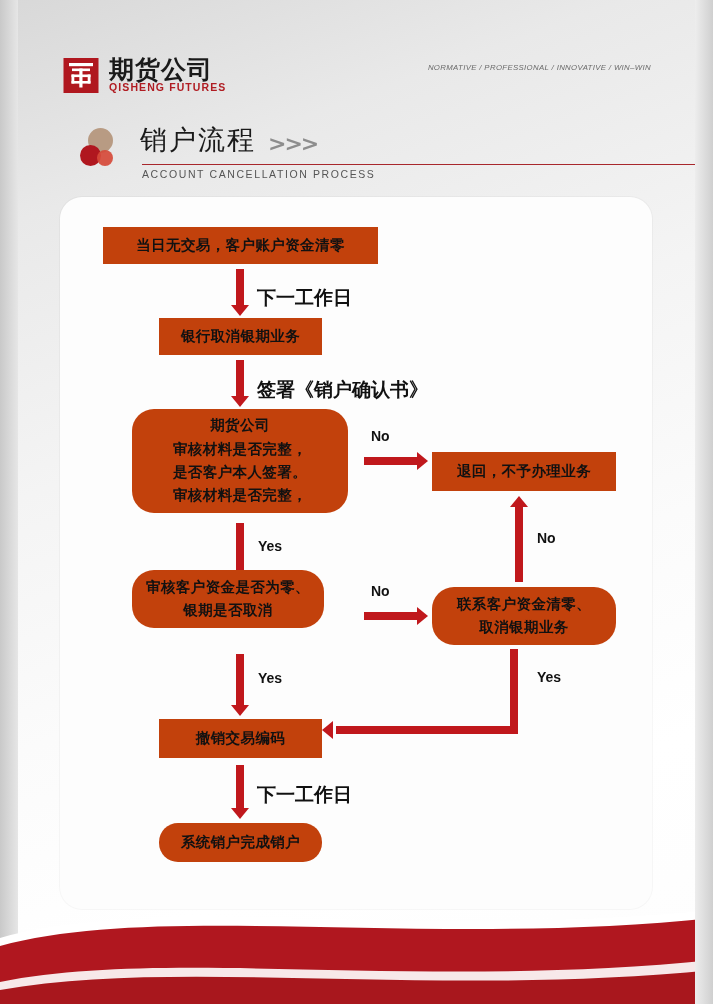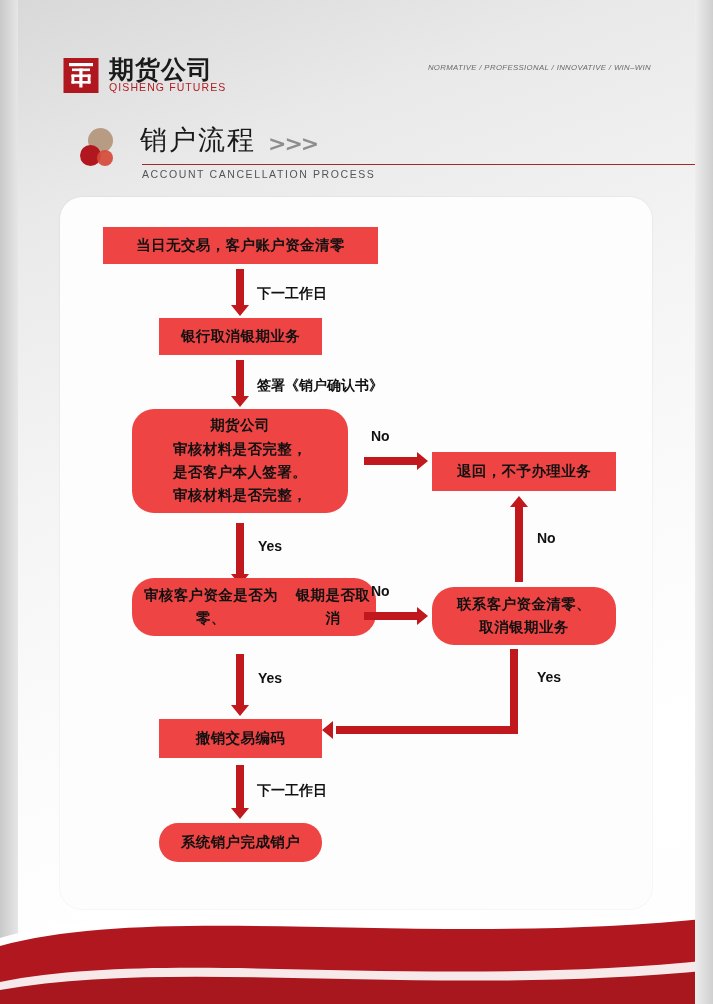--- a/index.html
+++ b/index.html
@@ -37,21 +37,21 @@
   }
   .logo-mark {
     width: 38px; height: 42px; position: relative;
   }
   .logo-text { line-height: 1; }
   .logo-cn {
     font-size: 25px; font-weight: bold; color: #1a1a1a; letter-spacing: 1px;
     font-family: "DejaVu Sans", sans-serif;
   }
   .logo-en {
-    font-size: 10.5px; font-weight: normal; color: #b01c22; letter-spacing: 1.1px;
+    font-size: 10.5px; font-weight: bold; color: #b01c22; letter-spacing: 1.1px;
     margin-top: 0;
   }
   .slogan {
     position: absolute; right: 62px; top: 14px; text-align: left;
   }
   .slogan-cn {
     font-size: 16.5px; color: #b01c22; font-style: italic; font-weight: bold;
     letter-spacing: 1px; white-space: nowrap;
     font-family: "DejaVu Sans", sans-serif;
   }
@@ -101,21 +101,21 @@
     position: absolute; left: 60px; top: 197px;
     width: 592px; height: 712px;
     background: #fdfdfd;
     border-radius: 22px;
     box-shadow: 0 0 0 1px rgba(0,0,0,0.03);
   }
 
   
   .node {
     position: absolute;
-    background: #ef4444;
+    background: #c2410c;
     color: #111;
     font-weight: bold;
     font-family: "DejaVu Sans", sans-serif;
     display: flex; align-items: center; justify-content: center;
     text-align: center;
     font-size: 14.5px;
     line-height: 1.55;
     letter-spacing: .4px;
   }
   .node.multi { line-height: 1.62; border-radius: 22px; }
@@ -162,21 +162,21 @@
   .elbow .head {
     position: absolute;
     width: 0; height: 0;
     border-top: 9px solid transparent;
     border-bottom: 9px solid transparent;
     border-right: 11px solid #c0181c;
   }
 
   .flow-label {
     position: absolute;
-    font-size: 14px; font-weight: bold; color: #111;
+    font-size: 19px; font-weight: bold; color: #111;
     font-family: Liberation Mono, monospace;
     white-space: nowrap;
   }
   .flow-label.en { font-family: Liberation Sans, sans-serif; font-size: 14px; }
 
   
   .wave { position: absolute; left: 0; bottom: 0; width: 713px; height: 118px; }
 </style>
 </head>
 <body>
@@ -257,21 +257,21 @@
     <div class="flow-label en" style="left:311px; top:231px;">No</div>
 
     <div class="node" style="left:372px; top:255px; width:184px; height:39px;">退回，不予办理业务</div>
 
     <div class="v-arrow" style="left:171px; top:326px; height:62px;">
       <span class="shaft"></span>
         <span class="head"></span>
     </div>
     <div class="flow-label en" style="left:198px; top:341px;">Yes</div>
 
-    <div class="node multi" style="left:72px; top:381px; width:244px; height:58px; flex-direction:row;">
+    <div class="node multi" style="left:72px; top:373px; width:192px; height:58px; flex-direction:column;">
       <span>审核客户资金是否为零、</span>
       <span>银期是否取消</span>
     </div>
 
     <div class="h-arrow" style="left:304px; top:410px; width:64px;">
       <span class="shaft"></span>
         <span class="head"></span>
     </div>
     <div class="flow-label en" style="left:311px; top:386px;">No</div>
 

